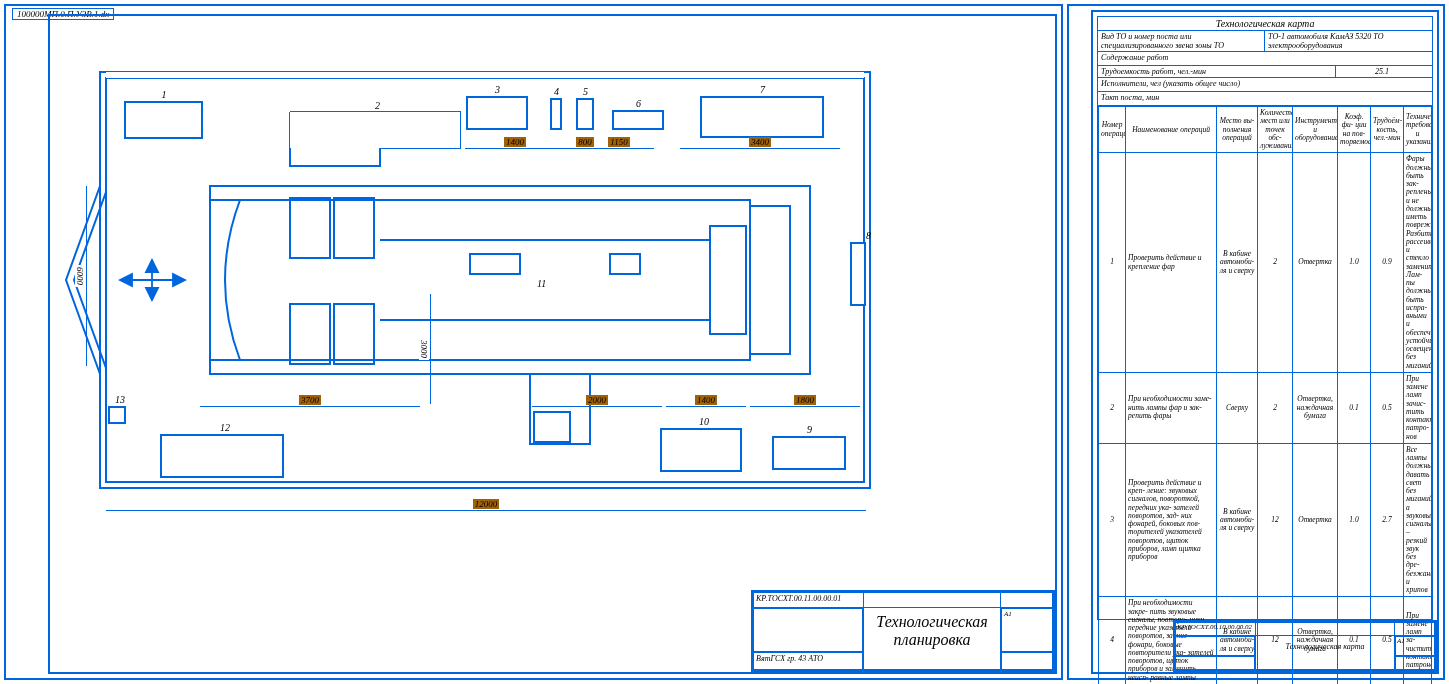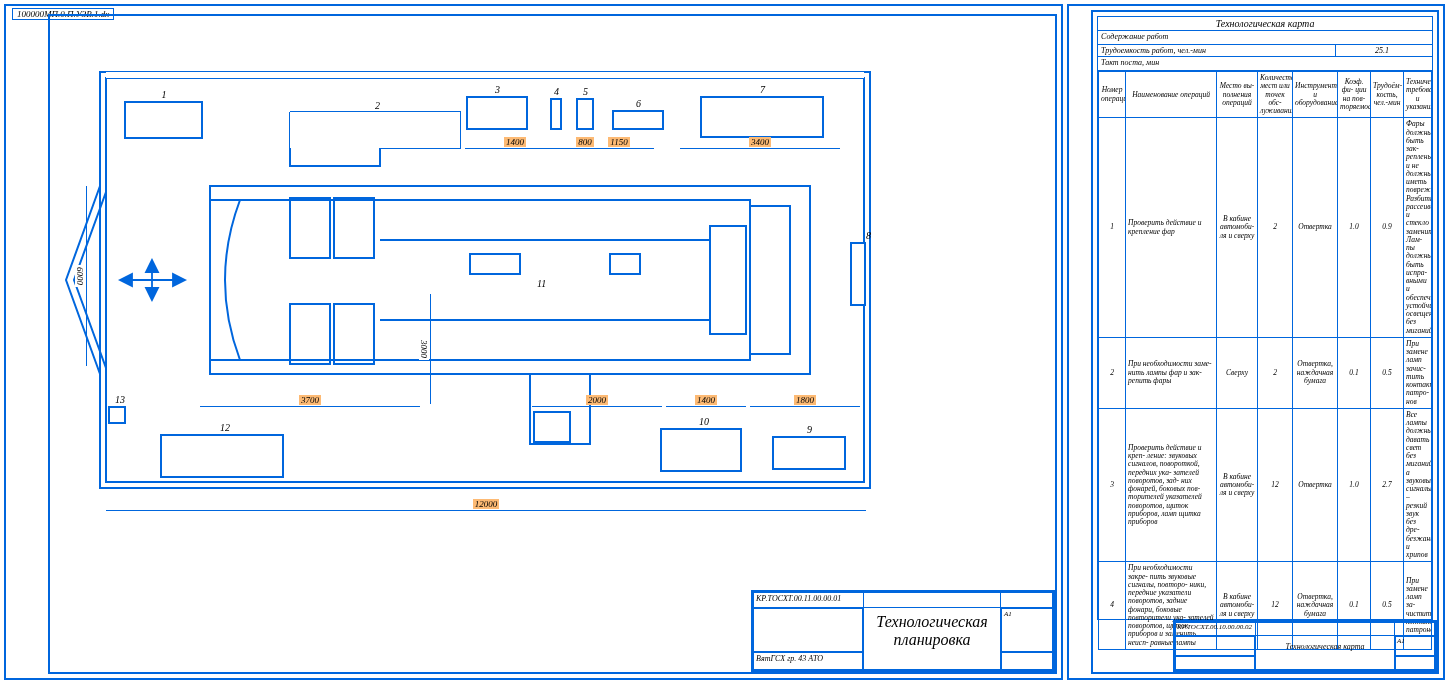--- a/index.html
+++ b/index.html
@@ -59,21 +59,21 @@
     font-size: 10px;
     display: flex; align-items: center; justify-content: center;
     background: #fff;
   }
   .dim-h {
     position: absolute;
     border-top: 1px solid #0066dd;
     font-size: 9px;
     text-align: center;
   }
-  .dim-h span { position: relative; top:-12px; background:#fdba74; padding:0 2px;}
+  .dim-h span { position: relative; top:-12px; background:#a16207; padding:0 2px;}
   .dim-v {
     position: absolute;
     border-left: 1px solid #0066dd;
     font-size: 9px;
     writing-mode: vertical-rl;
     text-align: center;
   }
   .dim-v span { position: relative; left:-12px; background:#fff; padding:2px 0;}
   .callout {
     position:absolute;
@@ -248,25 +248,30 @@
       <div style="grid-column:1;grid-row:3;">ВятГСХ гр. 43 АТО</div>
       <div style="grid-column:3;grid-row:3;"></div>
     </div>
   </div>
 </div>
 
 <div class="sheet sheet-right">
   <div class="frame frame-right">
     <div class="techcard">
       <div class="tc-title">Технологическая карта</div>
+      <div class="tc-headrow">
+        <div>Вид ТО и номер поста или специализированного звена зоны ТО</div>
+        <div>ТО-1 автомобиля КамАЗ 5320 ТО электрооборудования</div>
+      </div>
       <div class="tc-fullrow">Содержание работ</div>
       <div class="tc-split">
         <div>Трудоемкость работ, чел.-мин</div>
         <div>25.1</div>
       </div>
+      <div class="tc-fullrow">Исполнители, чел (указать общее число)</div>
       <div class="tc-fullrow">Такт поста, мин</div>
       <table class="optable">
         <thead>
           <tr>
             <th class="col-num">Номер операции</th>
             <th class="col-name">Наименование операций</th>
             <th class="col-place">Место вы- полнения операций</th>
             <th class="col-qty">Количество мест или точек обс- луживания</th>
             <th class="col-tool">Инструмент и оборудование</th>
             <th class="col-coef">Коэф. фи- ции на пов- торяемость</th>

